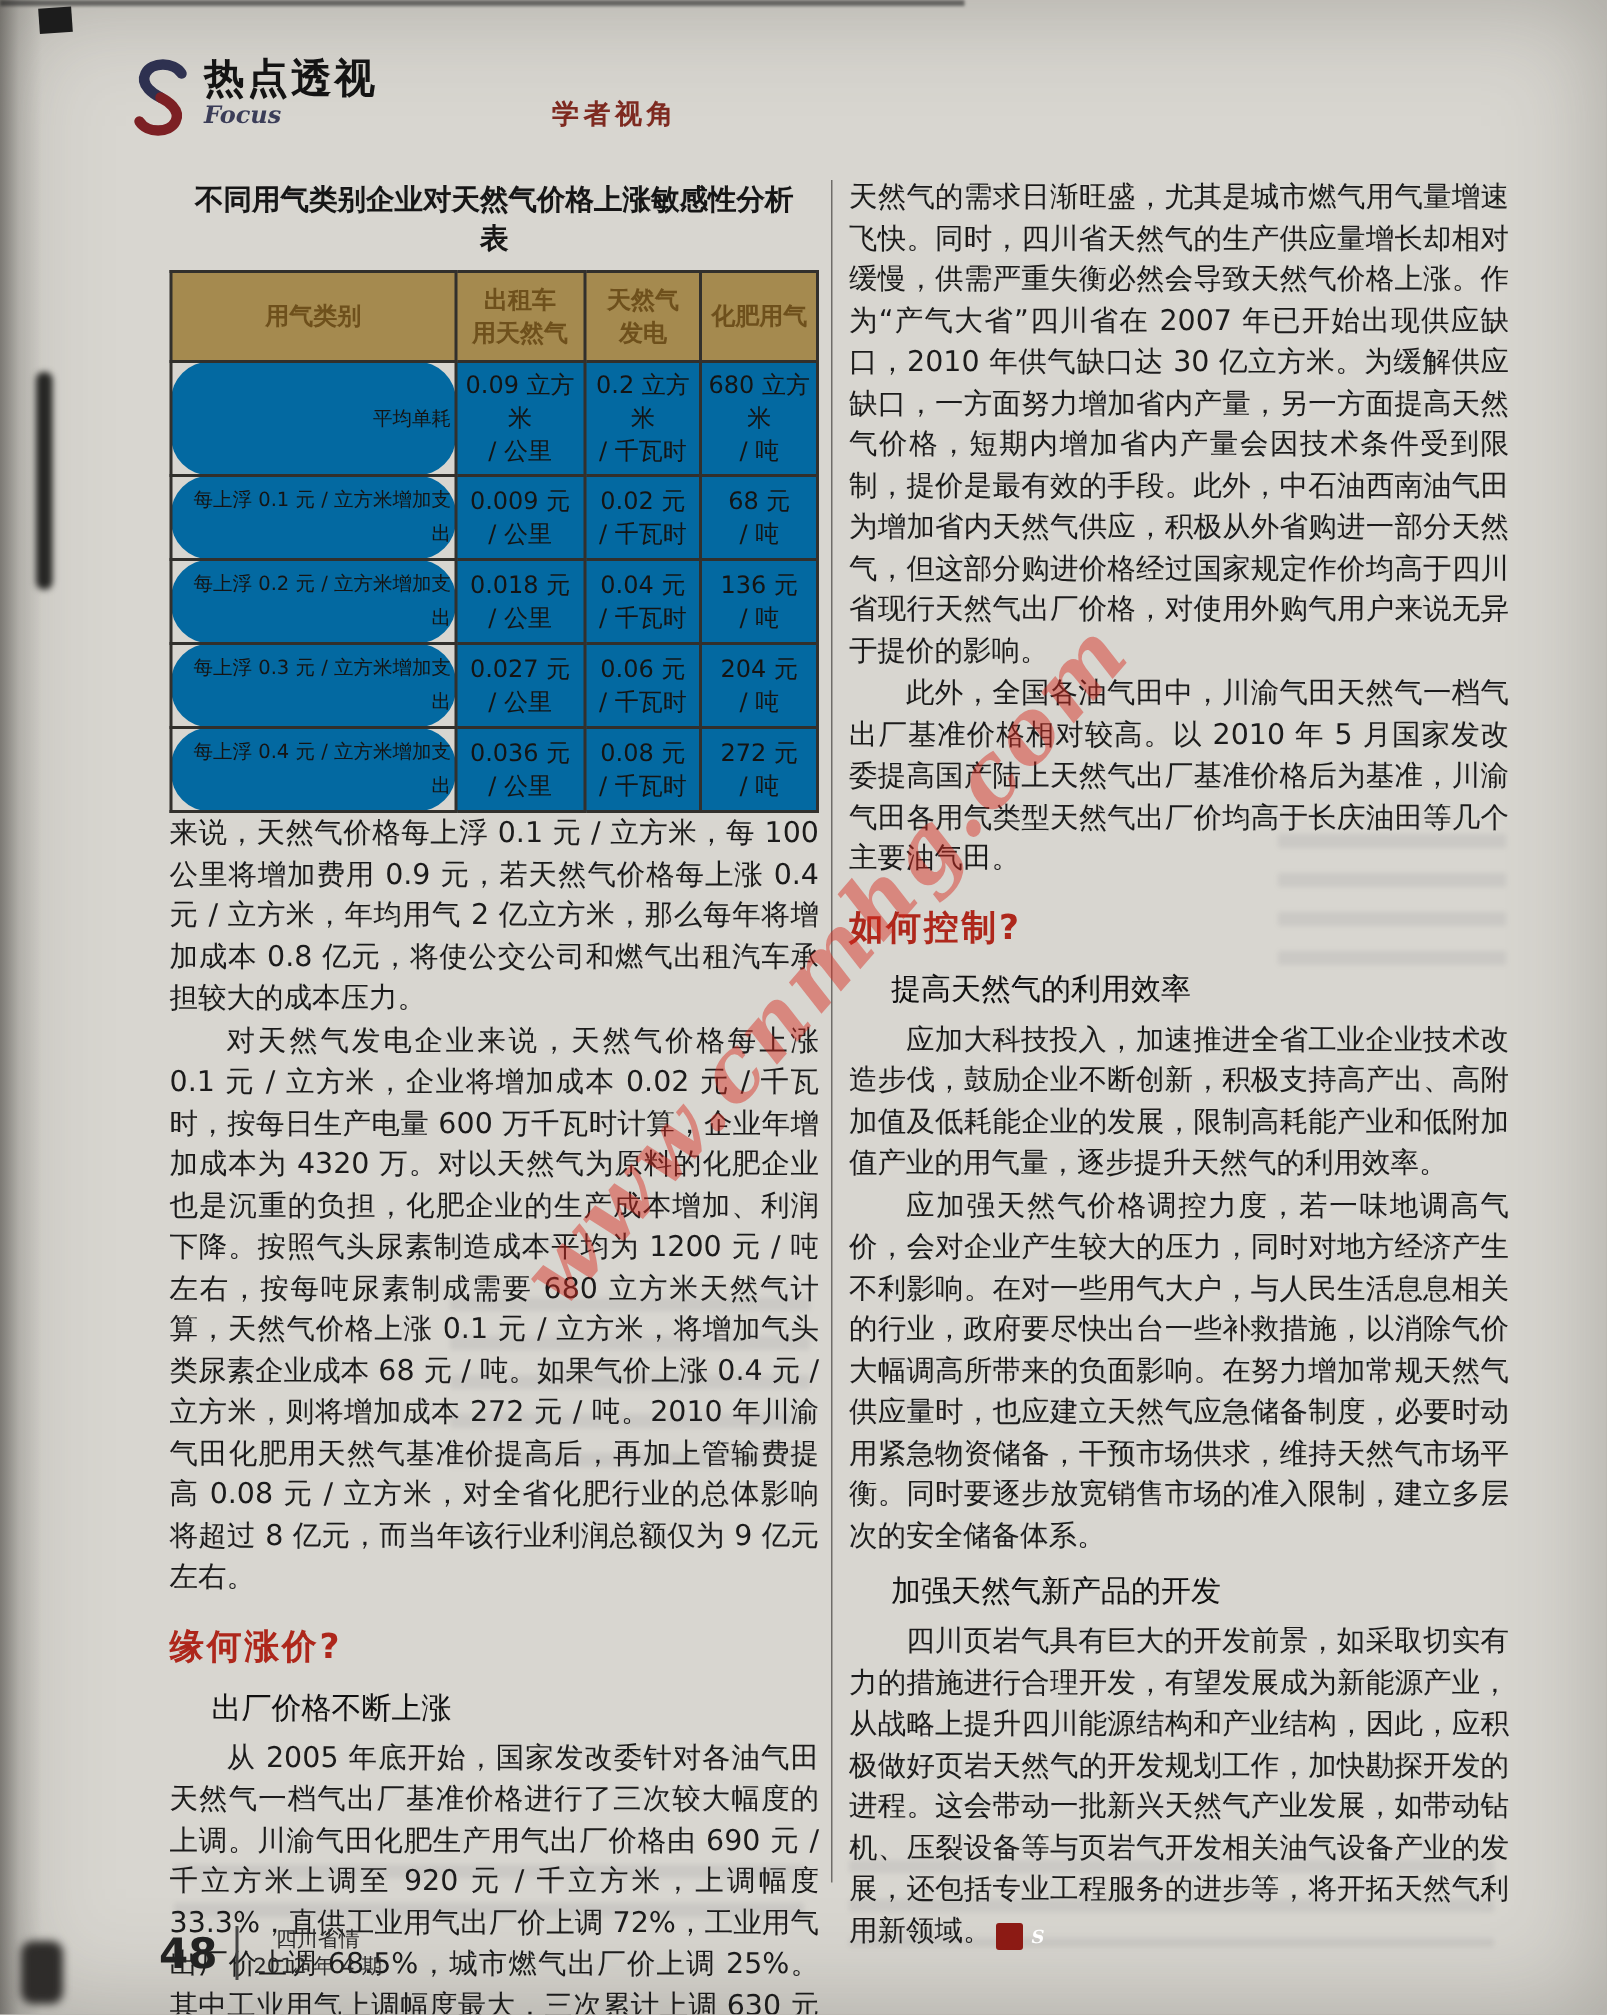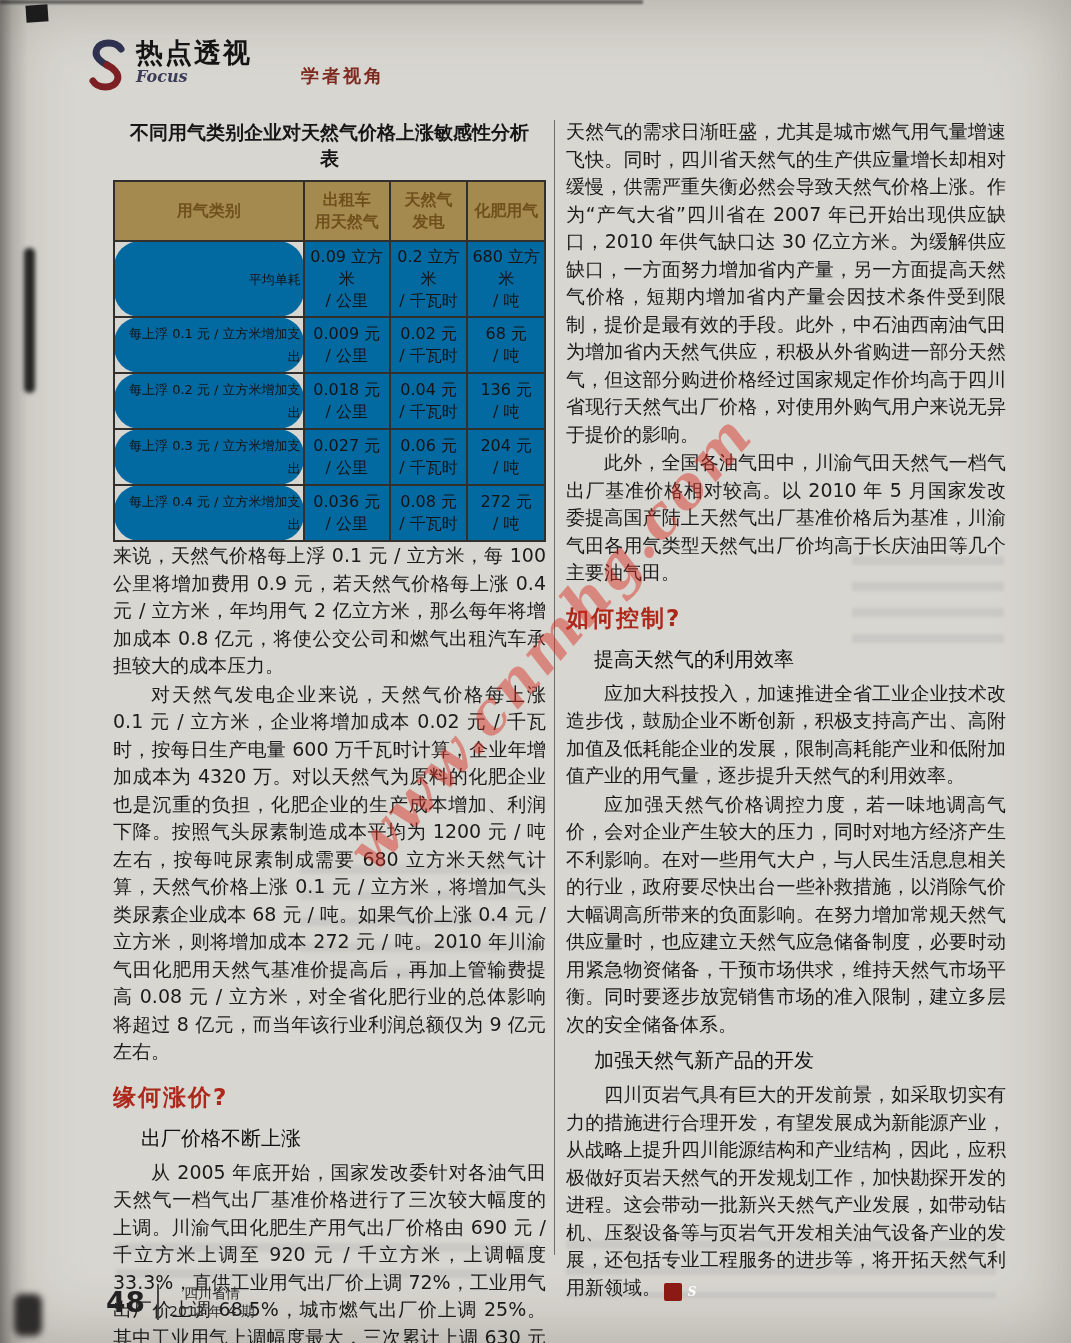--- a/index.html
+++ b/index.html
@@ -21,21 +21,21 @@
   .g1{left:300px;top:865px;width:240px;height:128px;}
   .g2{left:852px;top:556px;width:152px;height:88px;}
   .g3{left:116px;top:1243px;width:420px;height:38px;}
   .g4{left:566px;top:1240px;width:430px;height:58px;}
   
   .header{position:absolute;left:84px;top:38px;display:flex;align-items:flex-start;}
   .logo-svg{display:block;}
   .logo-text{margin-left:6px;}
   .logo-title{font-size:27px;font-weight:bold;color:#141414;letter-spacing:2px;line-height:30px;}
   .logo-sub{font-family:"DejaVu Serif",serif;font-style:italic;font-weight:bold;font-size:16px;color:#3b3d58;line-height:18px;}
-  .col-label{margin-left:49px;margin-top:26px;font-size:18px;font-weight:bold;color:#7e2a20;letter-spacing:3px;}
+  .col-label{margin-left:116px;margin-top:26px;font-size:18px;font-weight:bold;color:#7e2a20;letter-spacing:3px;}
   
   .col{position:absolute;top:118px;}
   .col-left{left:113px;width:433px;}
   .col-right{left:566px;width:440px;}
   .divider{position:absolute;left:554px;top:120px;width:1px;height:1135px;background:#6e6c68;}
   
   .tbl-title{font-size:19px;font-weight:bold;text-align:center;margin:2px 16px 8px;color:#161616;}
   table.gas{width:100%;border-collapse:collapse;table-layout:fixed;}
   table.gas th,table.gas td{
     border:2px solid #32302c;white-space:pre-line;text-align:center;

